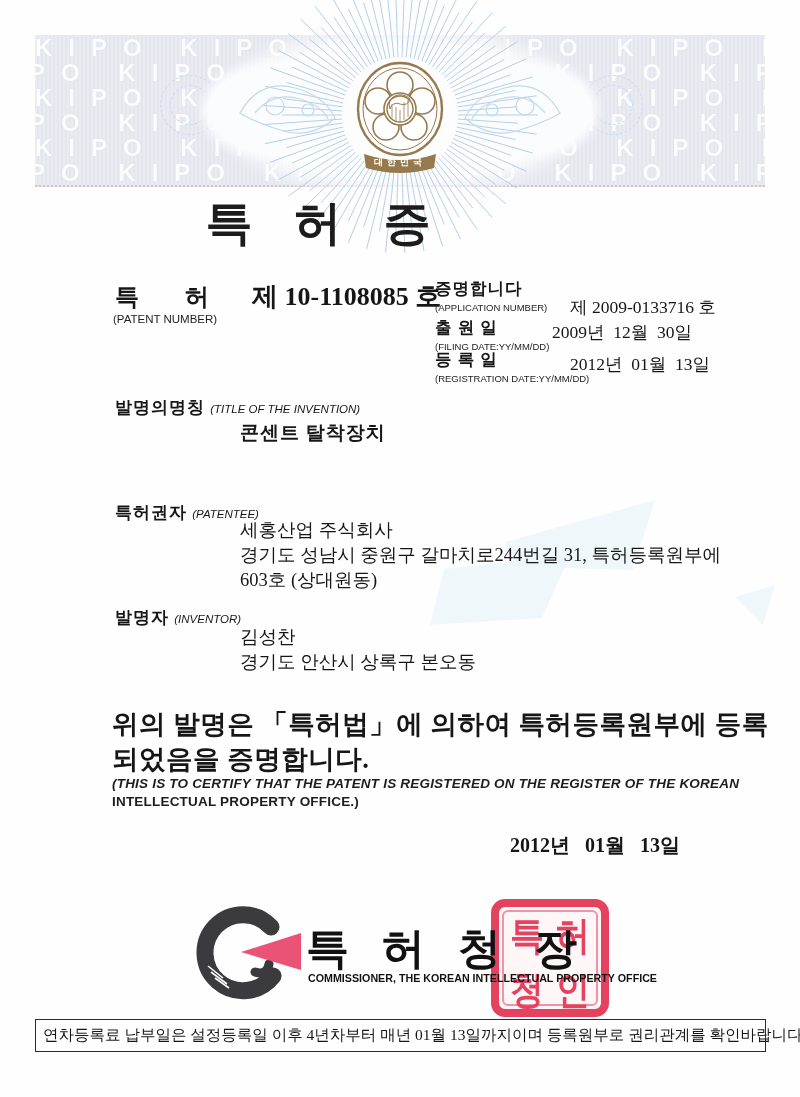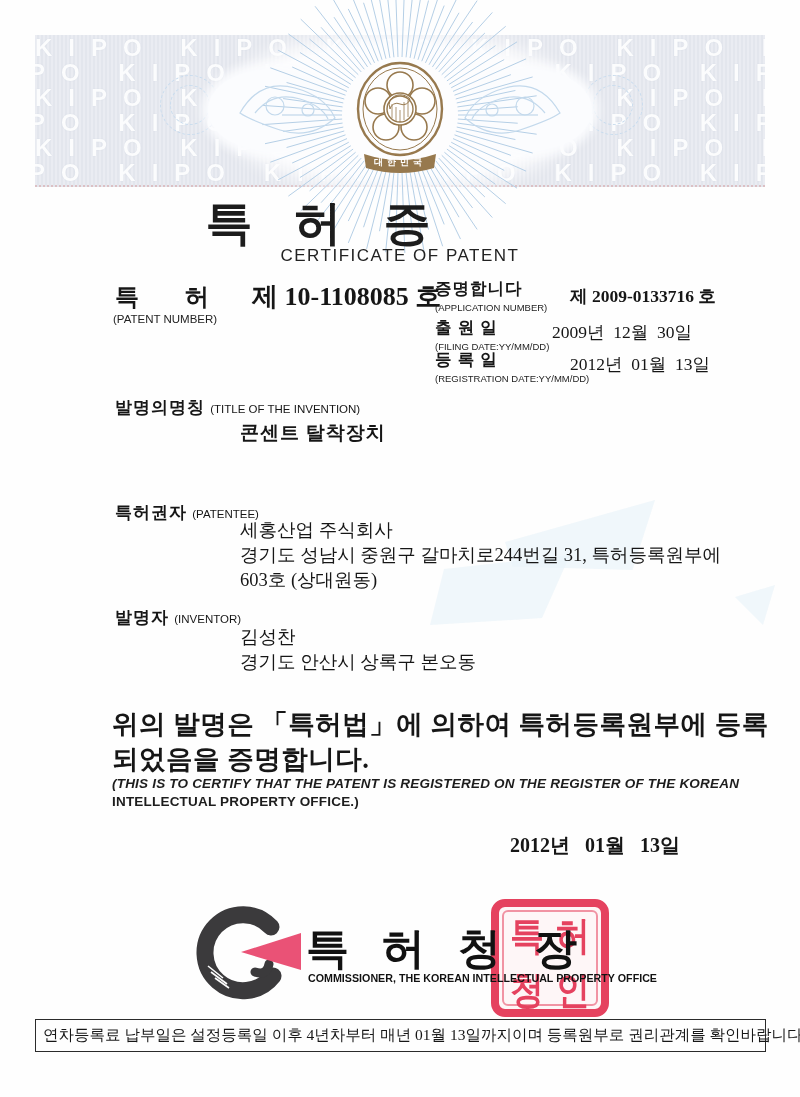--- a/index.html
+++ b/index.html
@@ -46,21 +46,21 @@
   }
   
   #pn-label{left:115px;top:281px;font-size:24px;font-weight:bold;letter-spacing:46px;}
   #pn-value{left:252px;top:279px;font-size:26px;font-weight:bold;white-space:pre;}
   #pn-en{left:113px;top:313px;font-size:11.5px;font-family:"Liberation Sans",sans-serif;color:#222;}
   .dlabel-kr{font-size:16.5px;font-weight:bold;letter-spacing:1px;}
   .dlabel-en{font-size:9.5px;font-family:"Liberation Sans",sans-serif;color:#222;margin-top:2px;}
   .dvalue{font-size:17.5px;white-space:pre;}
   
   .sec-label{font-size:17px;font-weight:bold;letter-spacing:1px;}
-  .sec-label .en{font-size:11.5px;font-weight:normal;font-family:"Liberation Sans",sans-serif;letter-spacing:0;}
+  .sec-label .en{font-size:11.5px;font-weight:normal;font-family:"Liberation Sans",sans-serif;letter-spacing:0;font-style:italic;}
   .sec-value{font-size:18.5px;line-height:25px;}
   
   .stmt{font-size:26.5px;font-weight:bold;letter-spacing:.5px;white-space:pre;}
   .stmt-en{font-size:13.5px;font-family:"Liberation Sans",sans-serif;font-weight:bold;color:#1d1d1d;letter-spacing:.2px;}
   
   #issue-date{left:470px;top:832px;width:250px;text-align:center;font-size:20px;font-weight:bold;white-space:pre;}
   
   #sig-kr{left:306px;top:920px;font-family:"Liberation Sans","DejaVu Sans",sans-serif;
     font-size:43px;font-weight:bold;letter-spacing:33px;white-space:nowrap;color:#111;z-index:6;}
   #sig-en{left:308px;top:972px;font-family:"Liberation Sans","DejaVu Sans",sans-serif;
@@ -233,31 +233,30 @@
           <line x1="60" y1="50" x2="60" y2="68"></line>
         <line x1="64" y1="48" x2="64" y2="65"></line>
       </g>
     </g>
 
     <path d="M20 102 q36 12 72 0 l-2 14 q-34 10 -68 0 z" fill="#97794e"></path>
     <text x="56" y="113" text-anchor="middle" font-size="9" letter-spacing="4" fill="#ffffff" font-family="Liberation Sans,sans-serif" font-weight="bold">대한민국</text>
   </svg>
 
   <div class="abs" id="title-kr">특허증</div>
-  <div class="abs" id="title-en">CERTIFICATE OF PATENT</div>
 
   <div class="abs" id="pn-label">특허</div>
   <div class="abs" id="pn-value">제 10-1108085 호</div>
   <div class="abs" id="pn-en">(PATENT NUMBER)</div>
 
   <div class="abs" style="left:435px;top:278px;">
     <div class="dlabel-kr">증명합니다</div>
     <div class="dlabel-en">(APPLICATION NUMBER)</div>
   </div>
-  <div class="abs dvalue" style="left:570px;top:284px;font-weight:bold;">제 2009-0133716 호</div>
+  <div class="abs dvalue" style="left:570px;top:295px;">제 2009-0133716 호</div>
 
   <div class="abs" style="left:435px;top:317px;">
     <div class="dlabel-kr">출 원 일</div>
     <div class="dlabel-en">(FILING DATE:YY/MM/DD)</div>
   </div>
   <div class="abs dvalue" style="left:552px;top:320px;text-align:right;">2009년  12월  30일</div>
 
   <div class="abs" style="left:435px;top:349px;">
     <div class="dlabel-kr">등 록 일</div>
     <div class="dlabel-en">(REGISTRATION DATE:YY/MM/DD)</div>

